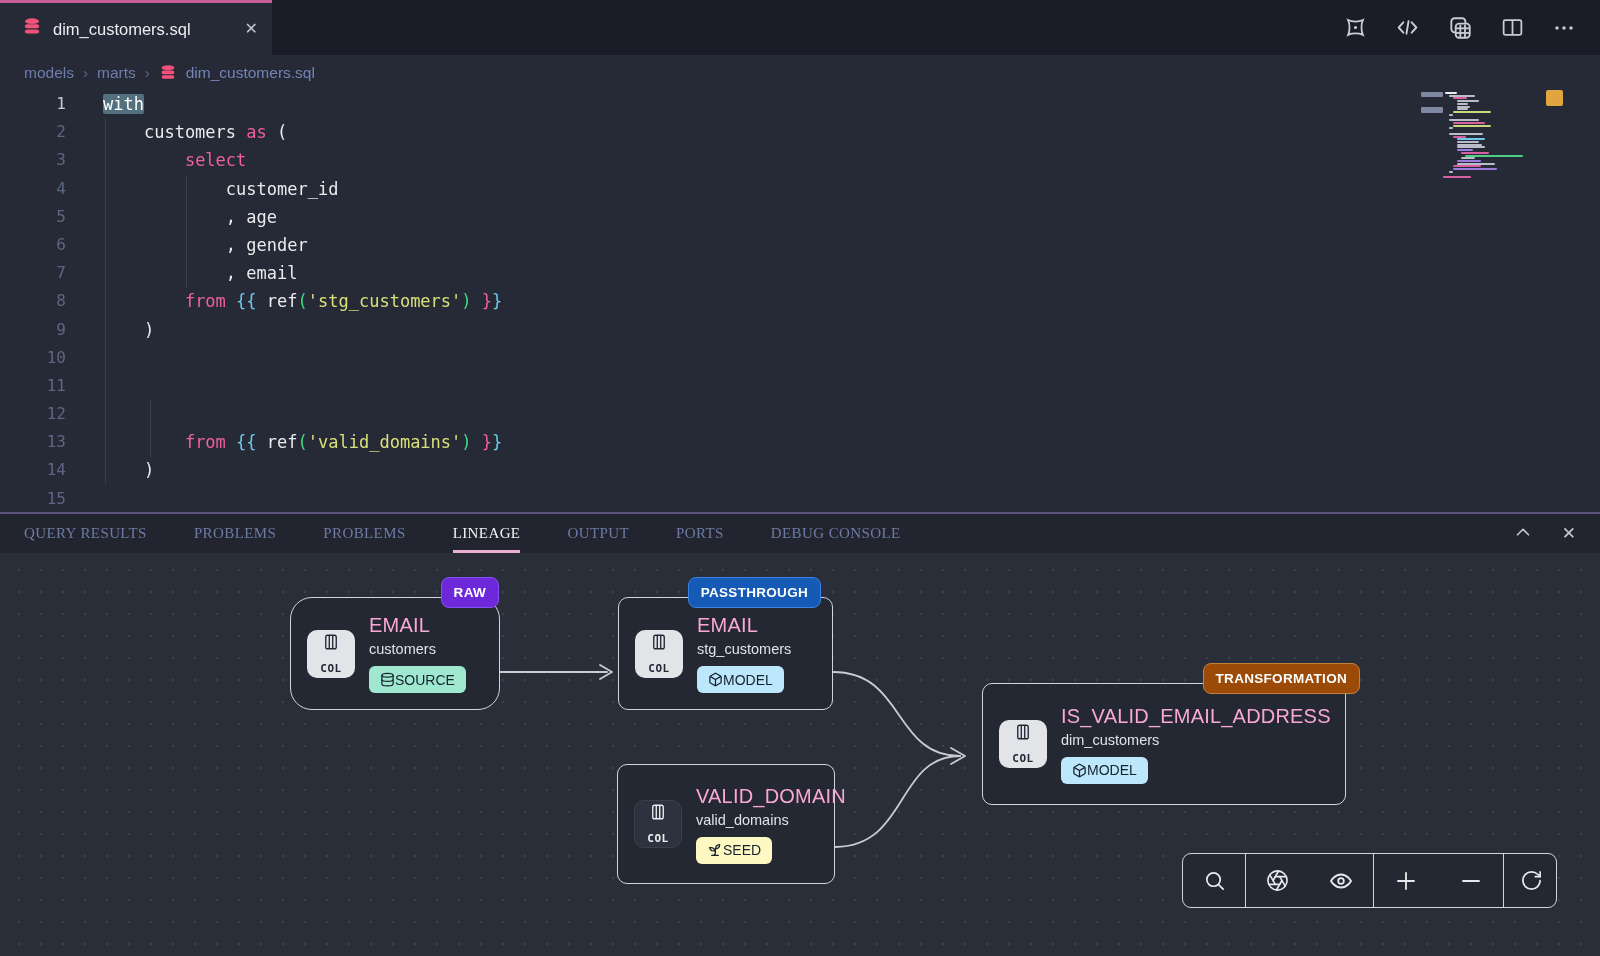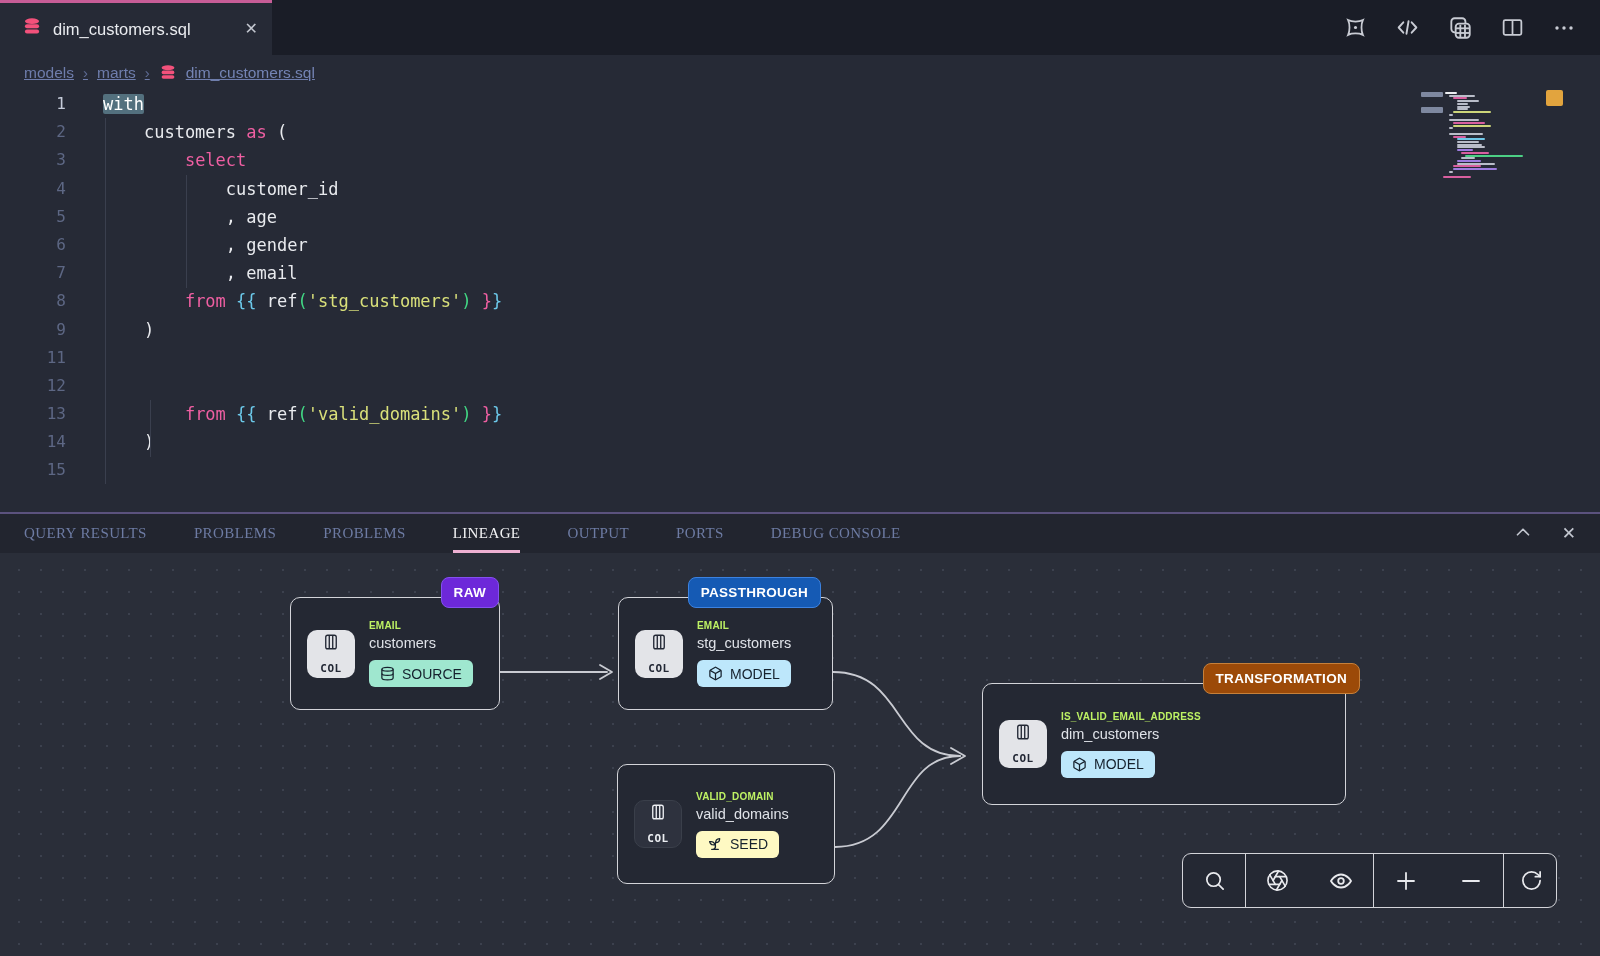--- a/index.html
+++ b/index.html
@@ -8,21 +8,21 @@
 
   
   .tabbar { height:55px; background:#1a1d27; display:flex; align-items:stretch; }
   .tab { width:272px; background:#262a36; border-top:3px solid #c75d97; display:flex; align-items:center; padding:0 14px 0 22px; gap:11px; cursor:pointer; }
   .tab-title { color:#e9ebef; font-size:16.5px; font-weight:500; flex:1; }
   .tab-close { color:#c3c7d0; font-size:16px; line-height:1; }
   .tab-actions { margin-left:auto; display:flex; align-items:center; gap:27px; padding-right:24px; color:#c9ccd4; }
   .tab-actions svg { display:block; }
 
   
-  .breadcrumb { height:35px; background:#262a36; display:flex; align-items:center; padding-left:24px; gap:9px; color:#6e7dac; font-size:15.5px;text-decoration:underline; }
+  .breadcrumb { height:35px; background:#262a36; display:flex; align-items:center; padding-left:24px; gap:9px; color:#6e7dac; font-size:15.5px; }
   .breadcrumb .sep { color:#5d6a93; font-size:15px; }
   .breadcrumb .crumb-file { color:#7484b4; }
 
   
   .editor { position:relative; height:422px; background:#262a36; overflow:hidden; font-family:"DejaVu Sans Mono", monospace; }
   .code-line { display:flex; height:28.2px; line-height:28.2px; }
   .line-num { width:66px; text-align:right; color:#5d6784; font-size:16px; flex:none; }
   .line-num.active { color:#c6ccda; }
   .code-text { padding-left:37px; font-size:17px; white-space:pre; color:#e8eaee; }
   .tok-kw { color:#ef5fa2; }
@@ -56,23 +56,23 @@
   .node { position:absolute; background:#242833; border:1.6px solid #d3d4d9; border-radius:10px; display:flex; align-items:center; padding:0 16px; gap:14px; cursor:pointer; }
   .badge { position:absolute; top:-21px; height:31px; display:flex; align-items:center; padding:0 12px; border-radius:8px; color:#ffffff; font-size:13.5px; font-weight:700; letter-spacing:0.3px; }
   .badge-raw { right:0; background:#6d28d9; border:1.5px solid #8450ef; }
   .badge-passthrough { right:11px; background:#155ab4; border:1.5px solid #3c82e0; }
   .badge-transformation { right:-15px; background:#9c4a08; border:1.5px solid #c6803a; }
   .chip { width:48px; height:48px; border-radius:10px; display:flex; flex-direction:column; align-items:center; justify-content:center; gap:11px; flex:none; }
   .chip-light { background:#e3e4e8; color:#232835; }
   .chip-dark { background:#2e323e; color:#eceef2; border:1px solid #3a3f4a; }
   .chip-label { font-family:"DejaVu Sans Mono", monospace; font-size:11px; font-weight:700; letter-spacing:0.5px; }
   .node-info { display:flex; flex-direction:column; align-items:flex-start; }
-  .node-title { color:#bef264; font-size:10px; font-weight:700; letter-spacing:0.2px; }
+  .node-title { color:#f9a8d4; font-size:20px; font-weight:400; letter-spacing:0.2px; }
   .node-sub { color:#dfe2e8; font-size:14.5px; margin:4px 0 9px; }
-  .pill { display:inline-flex; align-items:center; gap:7px; height:27px; padding:0 11px; border-radius:6px; font-size:14px; font-weight:500; color:#16222e; }
+  .pill { display:inline-flex; align-items:center; height:27px; padding:0 11px; border-radius:6px; font-size:14px; font-weight:500; color:#16222e; }
   .pill svg { display:block; }
   .pill-source { background:#9fe7cf; }
   .pill-model { background:#bde7fb; }
   .pill-seed { background:#fef9c3; }
 
   
   .lineage-toolbar { position:absolute; left:1182px; top:300px; width:375px; height:55px; background:#242833; border:1.6px solid #d3d4d9; border-radius:9px; display:flex; overflow:hidden; }
   .tb-seg { display:flex; border-right:1.6px solid #d3d4d9; }
   .tb-seg:last-child { border-right:none; }
   .tb-btn { display:flex; align-items:center; justify-content:center; color:#e8e9ed; cursor:pointer; background:none; border:none; }
@@ -182,20 +182,24 @@
           <span class="line-num">7</span>
           <span class="code-text"><span class="tok-txt">            , email</span></span>
         </div>
         <div class="code-line">
           <span class="line-num">8</span>
           <span class="code-text"><span class="tok-txt">        </span><span class="tok-kw">from</span><span class="tok-txt"> </span><span class="tok-cyan">{{</span><span class="tok-txt"> ref</span><span class="tok-par">(</span><span class="tok-str">'stg_customers'</span><span class="tok-par">)</span><span class="tok-txt"> </span><span class="tok-pinkb">}</span><span class="tok-cyan">}</span></span>
         </div>
         <div class="code-line">
           <span class="line-num">9</span>
           <span class="code-text"><span class="tok-txt">    )</span></span>
+        </div>
+        <div class="code-line">
+          <span class="line-num">10</span>
+          <span class="code-text"></span>
         </div>
         <div class="code-line">
           <span class="line-num">11</span>
         </div>
         <div class="code-line">
           <span class="line-num">12</span>
         </div>
         <div class="code-line">
           <span class="line-num">13</span>
           <span class="code-text"><span class="tok-txt">        </span><span class="tok-kw">from</span><span class="tok-txt"> </span><span class="tok-cyan">{{</span><span class="tok-txt"> ref</span><span class="tok-par">(</span><span class="tok-str">'valid_domains'</span><span class="tok-par">)</span><span class="tok-txt"> </span><span class="tok-pinkb">}</span><span class="tok-cyan">}</span></span>
@@ -273,21 +277,21 @@
     <svg class="edges" width="1600" height="403">
       <g fill="none" stroke="#c9cbd2" stroke-width="1.8" stroke-linecap="round" stroke-linejoin="round">
         <path d="M500,119 L607,119"></path>
         <path d="M600,112 L612,119 L600,126"></path>
         <path d="M833,119 C905,119 893,203 960,203"></path>
         <path d="M835,294 C908,294 896,203 960,203"></path>
         <path d="M951,195 L965,203 L951,211"></path>
       </g>
     </svg>
 
-    <div class="node" style="left:290px;top:44px;width:210px;height:113px;">
+    <div class="node" style="left:290px;top:44px;width:210px;height:113px;border-radius:22px;">
       <div class="badge badge-raw">RAW</div>
       <div class="chip chip-light">
         <svg width="18" height="18" viewBox="0 0 24 24" fill="none" stroke="currentColor" stroke-width="1.8">
             <rect x="5" y="3" width="14" height="18" rx="2.5"></rect>
             <line x1="9.7" y1="3" x2="9.7" y2="21"></line>
             <line x1="14.3" y1="3" x2="14.3" y2="21"></line>
           </svg>
         <span class="chip-label">COL</span>
       </div>
       <div class="node-info">

